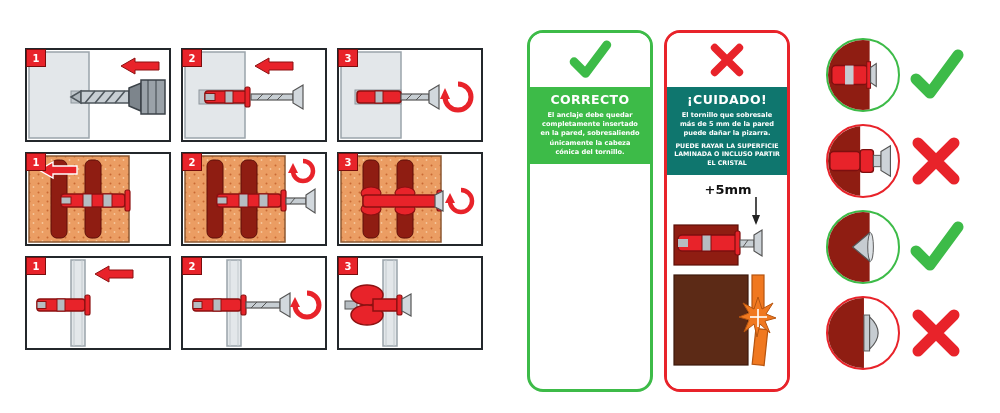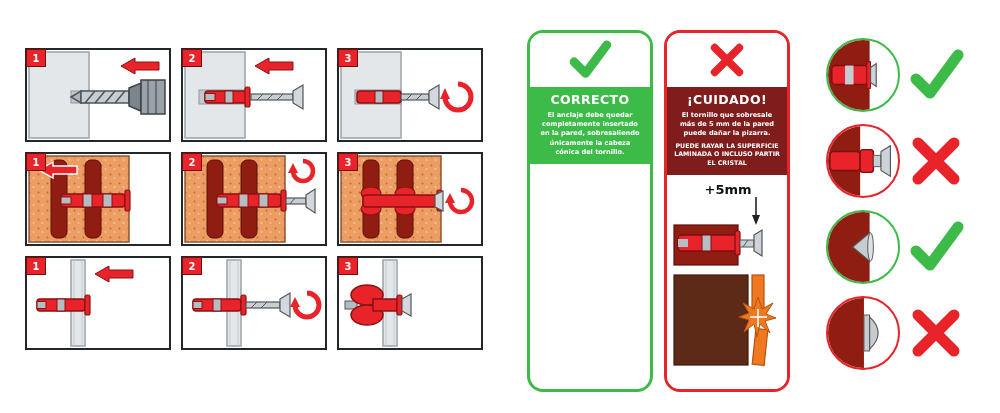--- a/index.html
+++ b/index.html
@@ -22,21 +22,21 @@
   .card{
     position:absolute;top:30px;width:126px;height:362px;background:#fff;
     border-radius:16px;box-sizing:border-box;overflow:hidden;
     display:flex;flex-direction:column;
   }
   .card-green{left:527px;border:3px solid #3dbb48;}
   .card-red{left:664px;border:3px solid #e8232a;}
   .card-top{height:54px;display:flex;align-items:center;justify-content:center;flex:0 0 auto;background:#fff;}
   .card-band{padding:5px 7px 7px;color:#fff;text-align:center;flex:0 0 auto;}
   .band-green{background:#3dbb48;}
-  .band-red{background:#7f1d1d;}
+  .band-red{background:#0f766e;}
   .card-title{font-size:12.5px;font-weight:bold;letter-spacing:.4px;margin-bottom:4px;}
   .card-body{font-size:6.6px;line-height:1.4;font-weight:bold;}
   .card-body.caps{margin-top:3px;font-size:6.3px;}
   .card-illus{flex:1;display:flex;align-items:flex-start;justify-content:center;padding-top:6px;background:#fff;}
   .card-illus svg{display:block;}
   
   .result-row{position:absolute;left:826px;display:flex;align-items:center;gap:8px;}
   .result-circle{
     width:74px;height:74px;border-radius:50%;overflow:hidden;background:#fff;
     box-sizing:border-box;flex:0 0 auto;

